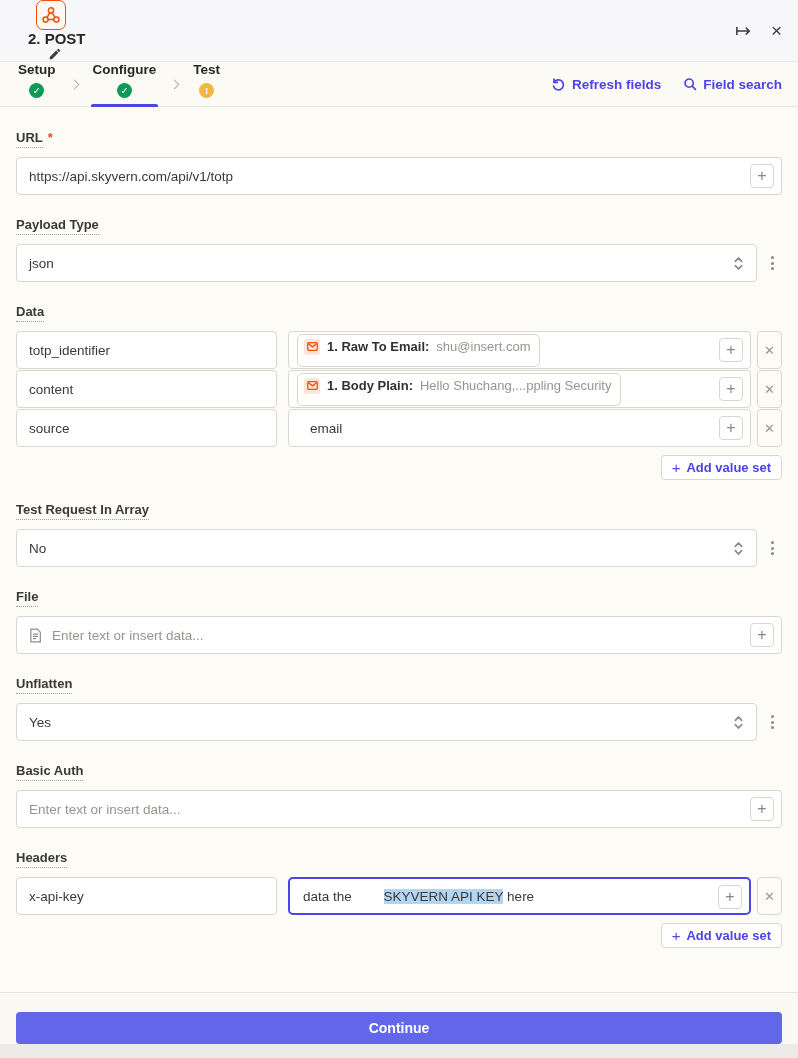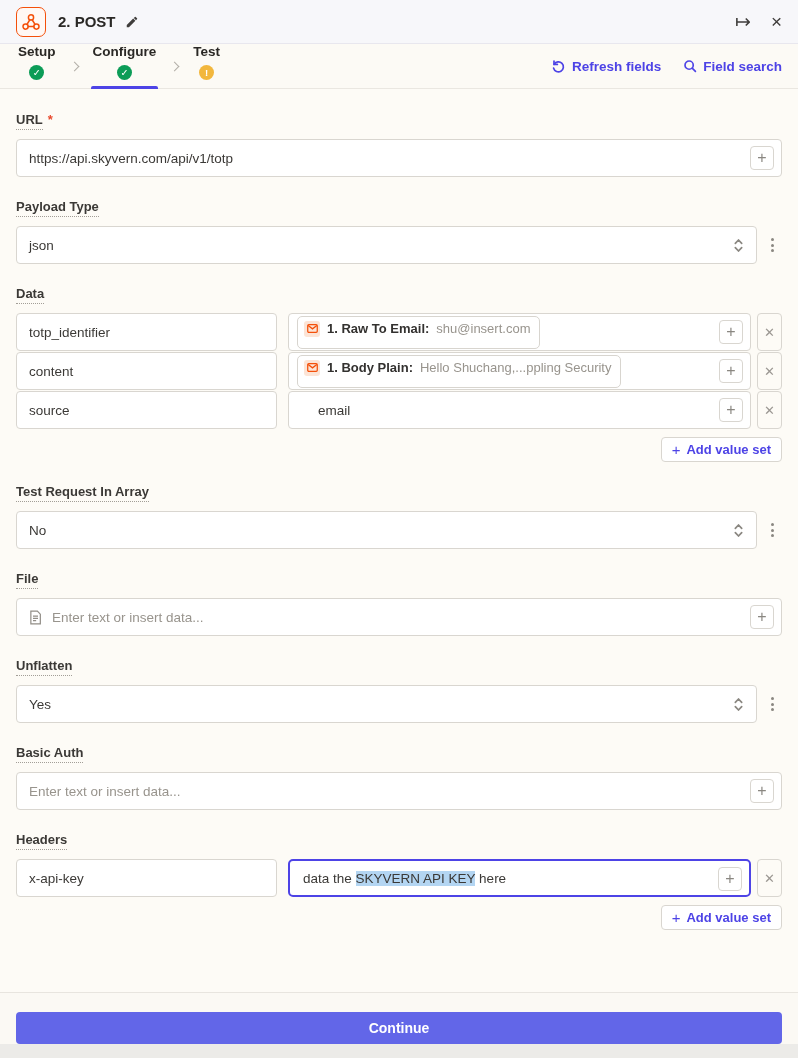--- a/index.html
+++ b/index.html
@@ -14,21 +14,21 @@
   }
 
   
   .hdr {
     flex: 0 0 44px;
     background: #f7f7fa;
     border-bottom: 1px solid #e8e7ee;
     display: flex; align-items: center; justify-content: space-between;
     padding: 0 16px;
   }
-  .hdr-left { display: flex; align-items: center; }
+  .hdr-left { display: flex; align-items: center; flex-direction: column; }
   .app-icon {
     width: 30px; height: 30px; border: 1.5px solid #f4500a; border-radius: 7px;
     background: #fff8f4; display: flex; align-items: center; justify-content: center;
   }
   .step-title { font-size: 15px; font-weight: 700; color: #2a2825; margin-left: 12px; }
   .pencil { margin-left: 9px; display: flex; align-items: center; cursor: pointer; }
   .hdr-right { display: flex; align-items: center; gap: 20px; }
   .hdr-right span { font-size: 19px; color: #3f3d3b; cursor: pointer; line-height: 1; }
 
   
@@ -137,23 +137,23 @@
     display: inline-flex; align-items: center; gap: 7px; max-width: 100%;
     border: 1px solid #d8d5cf; border-radius: 5px; background: #fff;
     padding: 4px 9px 11px 6px; overflow: hidden;
   }
   .mail-ic {
     flex: 0 0 16px; width: 16px; height: 16px; border-radius: 3px;
     background: #fce4d6; display: flex; align-items: center; justify-content: center;
   }
   .pill b { font-size: 13px; font-weight: 700; color: #33312f; white-space: nowrap; }
   .pill .pv { font-size: 13px; color: #98948d; white-space: nowrap; }
-  .plain-text { font-size: 13.5px; color: #3b3936; margin-left: 21px; }
+  .plain-text { font-size: 13.5px; color: #3b3936; margin-left: 13px; }
   .hval { font-size: 13.5px; color: #3b3936; white-space: pre; margin-left: 5px; }
-  .hval .sel { background: #b3d5f2; }
+  .hval .sel { background: #b3d5f2; margin-left: 28px; }
 
   .avs-row { display: flex; justify-content: flex-end; margin-top: 8px; }
   .avs-btn {
     display: flex; align-items: center; gap: 6px;
     border: 1px solid #d9d6d0; border-radius: 4px; background: #fff;
     color: #4d43e6; font-weight: 700; font-size: 13px; padding: 4px 10px;
     font-family: inherit; cursor: pointer;
   }
   .avs-btn .pg { font-size: 15px; font-weight: 400; line-height: 1; }
 

